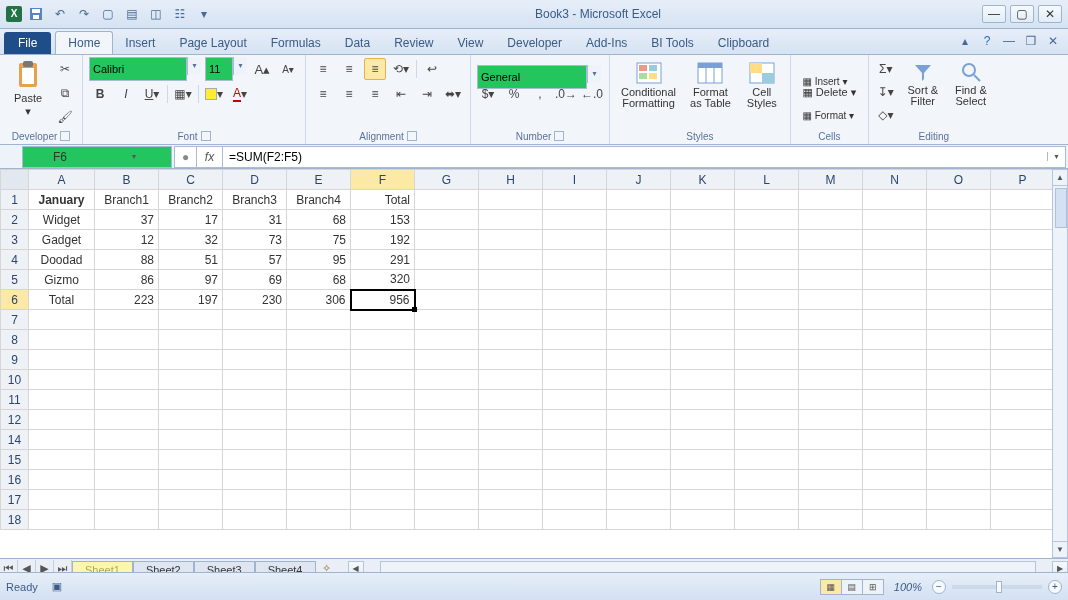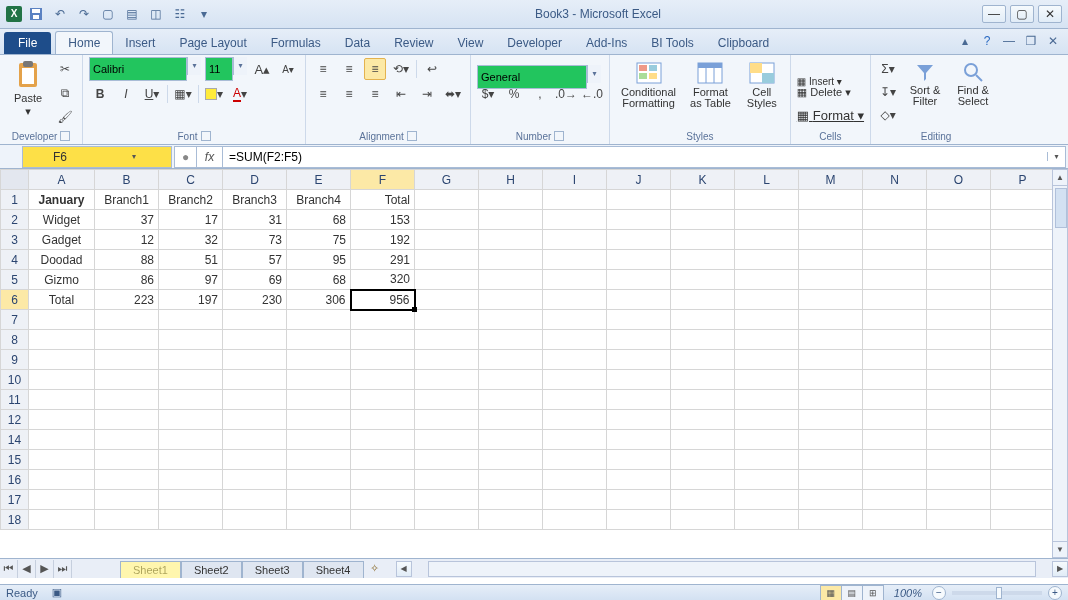--- a/index.html
+++ b/index.html
@@ -31,21 +31,21 @@
 .grp-body{display:flex;align-items:flex-start;gap:4px;flex:1;}
 .bigbtn{display:flex;flex-direction:column;align-items:center;justify-content:center;gap:2px;padding:2px 4px;min-width:44px;text-align:center;font-size:11px;line-height:11px;border:1px solid transparent;border-radius:2px;}
 .smrow{display:flex;gap:4px;align-items:center;height:22px;}
 .smbtn{width:22px;height:22px;display:flex;align-items:center;justify-content:center;border:1px solid transparent;border-radius:2px;color:#444;}
 .smbtn.active{background:#fce9a6;border-color:#e3b24f;}
 .inp{height:24px;border:1px solid #a9bcd6;background:#22c55e;font-size:11px;padding:0 3px;}
 .dd{width:14px;border-left:1px solid #a9bcd6;display:inline-block;text-align:center;color:#5a7299;font-size:8px;line-height:18px;vertical-align:top;height:18px;background:#eef3fa;}
 
 
 .fbar{height:24px;border-bottom:1px solid #9fb4cf;display:flex;align-items:center;background:#eef3fa;}
-.namebox{width:150px;height:22px;border:1px solid #a9bcd6;background:#fde047;display:flex;align-items:center;margin:0 2px 0 22px;}
+.namebox{width:150px;height:22px;border:1px solid #a9bcd6;background:#22c55e;display:flex;align-items:center;margin:0 2px 0 22px;}
 .namebox span{flex:1;text-align:center;font-size:12px;}
 .namebox .dd2{width:16px;text-align:center;color:#555;font-size:8px;}
 .fxarea{display:flex;align-items:center;flex:1;height:22px;border:1px solid #a9bcd6;background:#fff;margin-right:2px;}
 .fxarea .fxico{width:26px;height:100%;border-right:1px solid #a9bcd6;display:flex;align-items:center;justify-content:center;font-style:italic;color:#555;}
 .fxarea .fxico.cancel{width:22px;color:#888;}
 .fxarea input{flex:1;border:none;outline:none;height:100%;padding:0 6px;font-size:12px;}
 .fxarea .expand{width:18px;border-left:1px solid #a9bcd6;text-align:center;color:#555;font-size:8px;}
 
 
 .grid-wrap{position:absolute;top:169px;left:0;right:8px;bottom:22px;overflow:hidden;}
@@ -66,21 +66,21 @@
 .navbtn{width:18px;height:18px;display:flex;align-items:center;justify-content:center;color:#555;border-right:1px solid #c6cfde;}
 .stab{padding:2px 12px;border:1px solid #9fb4cf;border-bottom:none;background:#dfe6f1;margin-top:1px;cursor:default;}
 .stab.active{background:#fff;font-weight:normal;position:relative;}
 .stab.highlight::before{content:"";position:absolute;left:0;top:0;width:100%;height:100%;background:rgba(255,240,120,.6);}
 .newtab{width:22px;text-align:center;color:#8a6b2a;}
 .hscroll{flex:1;display:flex;align-items:center;margin-left:10px;}
 .hscroll .track{flex:1;height:16px;border:1px solid #b8c4db;background:#eef3fa;position:relative;margin:0 16px;}
 .hscroll .arrow{width:16px;height:16px;border:1px solid #b8c4db;background:linear-gradient(#f6fafd,#e1ecf7);display:flex;align-items:center;justify-content:center;font-size:8px;color:#555;}
 
 
-.status{position:absolute;left:0;bottom:0;right:0;height:16px;background:linear-gradient(#e6eef8,#d3e1f2);border-top:1px solid #9fb4cf;display:flex;align-items:center;padding:0 6px;font-size:11px;color:#3b5a85;}
+.status{position:absolute;left:0;bottom:0;right:0;height:28px;background:linear-gradient(#e6eef8,#d3e1f2);border-top:1px solid #9fb4cf;display:flex;align-items:center;padding:0 6px;font-size:11px;color:#3b5a85;}
 .status .sp{flex:1;}
 .viewbtn{width:22px;height:16px;border:1px solid #9fb4cf;background:#eef3fa;margin-left:-1px;display:flex;align-items:center;justify-content:center;font-size:9px;color:#555;}
 .viewbtn.act{background:#fce9a6;}
 .zoom{display:flex;align-items:center;gap:6px;margin-left:10px;}
 .zoom .zbtn{width:14px;height:14px;border:1px solid #9fb4cf;border-radius:7px;display:flex;align-items:center;justify-content:center;font-size:10px;background:#f6fafd;}
 .zoom .ztrack{width:90px;height:4px;background:#cdd9ea;position:relative;}
 .zoom .zthumb{position:absolute;left:44px;top:-4px;width:6px;height:12px;background:#f6fafd;border:1px solid #9fb4cf;}
 
 .vscroll{position:absolute;right:0;top:169px;width:16px;bottom:42px;border:1px solid #b8c4db;background:#eef3fa;display:flex;flex-direction:column;}
 .vscroll .arrow{height:16px;border-bottom:1px solid #b8c4db;display:flex;align-items:center;justify-content:center;font-size:8px;color:#555;}
@@ -286,21 +286,21 @@
 
   <div class="grp" style="min-width:78px;">
     <div class="grp-body" style="flex-direction:column;gap:1px;align-items:flex-start;">
       <div class="smrow">
           <span style="font-size:10px;margin-top:24px;">▦ <span>Insert</span> ▾</span>
         </div>
       <div class="smrow">
           <span style="font-size:11px;">▦ <span>Delete</span> ▾</span>
         </div>
       <div class="smrow">
-          <span style="font-size:13px;text-decoration:underline;">▦ <span>Format</span> ▾</span>
+          <span style="font-size:10px;">▦ <span>Format</span> ▾</span>
         </div>
     </div>
     <div class="grp-label">
         <span>Cells</span>
       </div>
   </div>
 
   <div class="grp" style="border-right:none;">
     <div class="grp-body">
       <div style="display:flex;flex-direction:column;gap:1px;">
@@ -698,21 +698,21 @@
   <div class="thumb"></div>
   <div style="flex:1;"></div>
   <div class="arrow">▼</div>
 </div>
 
 <div class="sheetbar">
   <div class="navbtn">⏮</div>
   <div class="navbtn">◀</div>
   <div class="navbtn">▶</div>
   <div class="navbtn">⏭</div>
-  <div id="sheet-tabs" style="display:flex;margin-left:48px;">
+  <div id="sheet-tabs" style="display:flex;">
       <div class="stab active highlight">Sheet1</div>
       <div class="stab">Sheet2</div>
       <div class="stab">Sheet3</div>
       <div class="stab">Sheet4</div>
     </div>
   <div class="newtab">✧</div>
   <div class="hscroll">
     <div class="arrow">◀</div>
     <div class="track"></div>
     <div class="arrow">▶</div>

